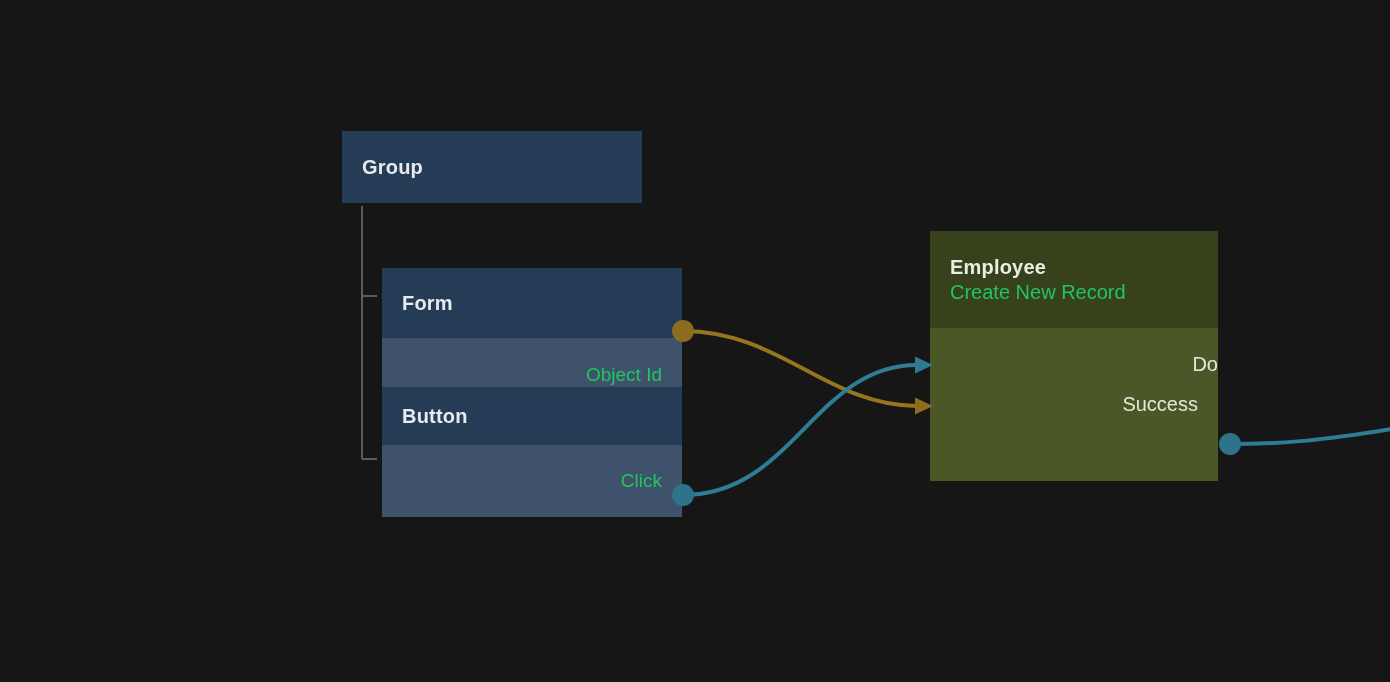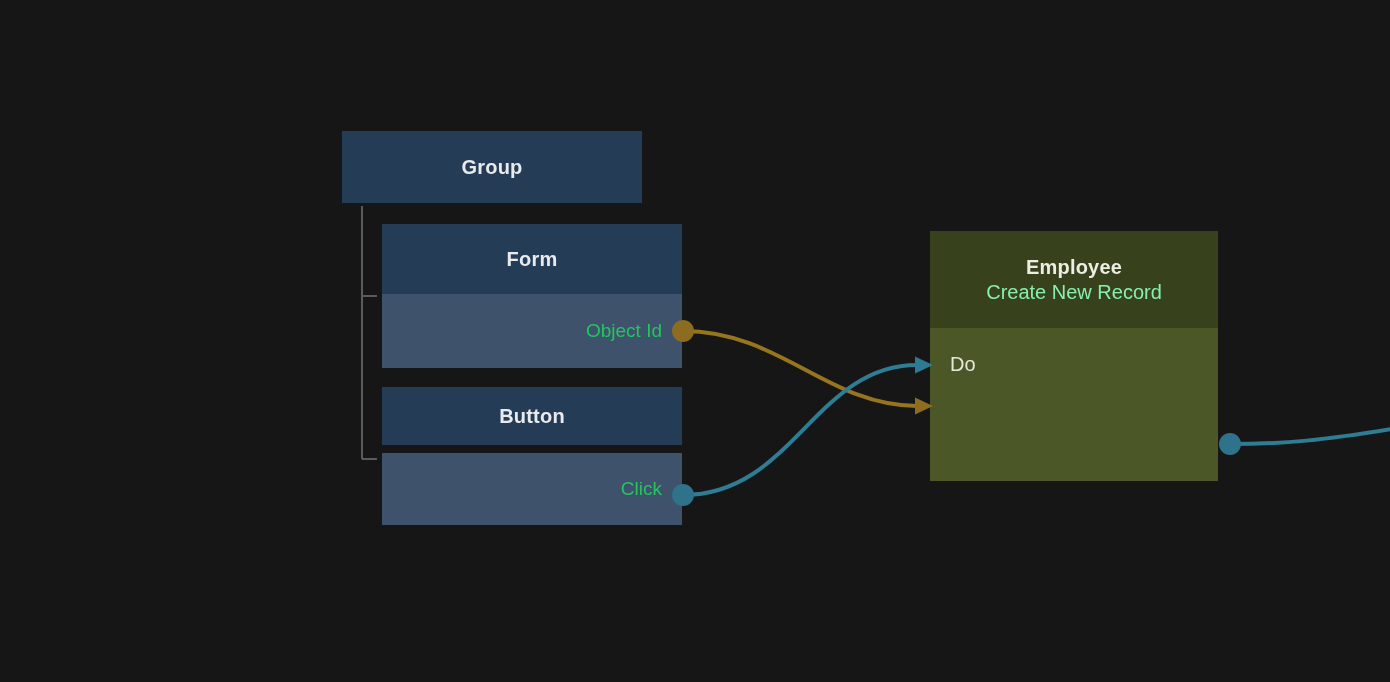--- a/index.html
+++ b/index.html
@@ -23,21 +23,21 @@
   }
   .node {
     position: absolute;
     z-index: 2;
   }
   .node-header {
     background: #243C55;
     display: flex;
     flex-direction: column;
     justify-content: center;
-    align-items: center;
+    padding-left: 20px;
   }
   .node-title {
     color: #E8EAED;
     font-size: 20px;
     font-weight: 600;
     letter-spacing: 0.2px;
   }
   .node-row {
     background: #3F526B;
     display: flex;
@@ -50,51 +50,52 @@
   }
   .row-label.right { margin-left: auto; padding-right: 20px; }
   .row-label.left  { padding-left: 20px; }
 
   
   .node-group  { left: 342px; top: 131px; width: 300px; }
   .node-group .node-header { height: 72px; }
 
   
   .node-form   { left: 382px; top: 224px; width: 300px; }
-  .node-form .node-header { height: 70px; }
+  .node-form .node-header { height: 70px; margin-top: 44px; }
   .node-form .node-row    { height: 74px; }
 
   
   .node-button { left: 382px; top: 387px; width: 300px; }
   .node-button .node-header { height: 58px; }
-  .node-button .node-row    { height: 72px; margin-top: 8px; }
+  .node-button .node-row    { height: 72px; }
 
   
   .node-employee { left: 930px; top: 231px; width: 288px; }
   .node-employee .node-header {
     background: #37411C;
     height: 97px;
     justify-content: center;
   }
   .node-employee .node-title { color: #EBEEE3; font-weight: 700; }
   .node-subtitle {
-    color: #86efac;
+    color: #22c55e;
     font-size: 20px;
     font-weight: 400;
     margin-top: 2px;
   }
   .node-employee .node-body {
     background: #4C5728;
     height: 153px;
     padding-top: 16px;
   }
   .node-employee .port-row {
     height: 40px;
     display: flex;
     align-items: center;
+    justify-content: flex-end;
   }
   .node-employee .row-label { color: #E4E8DB; font-size: 20px; }
 </style>
 </head>
 <body>
 
 <div class="canvas">
 
   <div class="node node-group">
     <div class="node-header">
@@ -122,20 +123,23 @@
 
   <div class="node node-employee">
     <div class="node-header">
       <span class="node-title">Employee</span>
       <span class="node-subtitle">Create New Record</span>
     </div>
     <div class="node-body">
       <div class="port-row">
         <span class="row-label left">Do</span>
       </div>
+      <div class="port-row">
+        <span class="row-label right">Success</span>
+      </div>
     </div>
   </div>
 
   <svg class="edges-layer" viewBox="0 0 1390 682" width="1390" height="682" xmlns="http://www.w3.org/2000/svg">
 
     <path d="M362,206 L362,459 M362,296 L377,296 M362,459 L377,459" fill="none" stroke="#5B5B5B" stroke-width="2"></path>
 
     <path d="M683,331 C780,331 828,406 917,406" fill="none" stroke="#97751F" stroke-width="4" stroke-linecap="round"></path>
     <polygon points="933,406 915,397.5 915,414.5" fill="#8E6E1E"></polygon>
 

